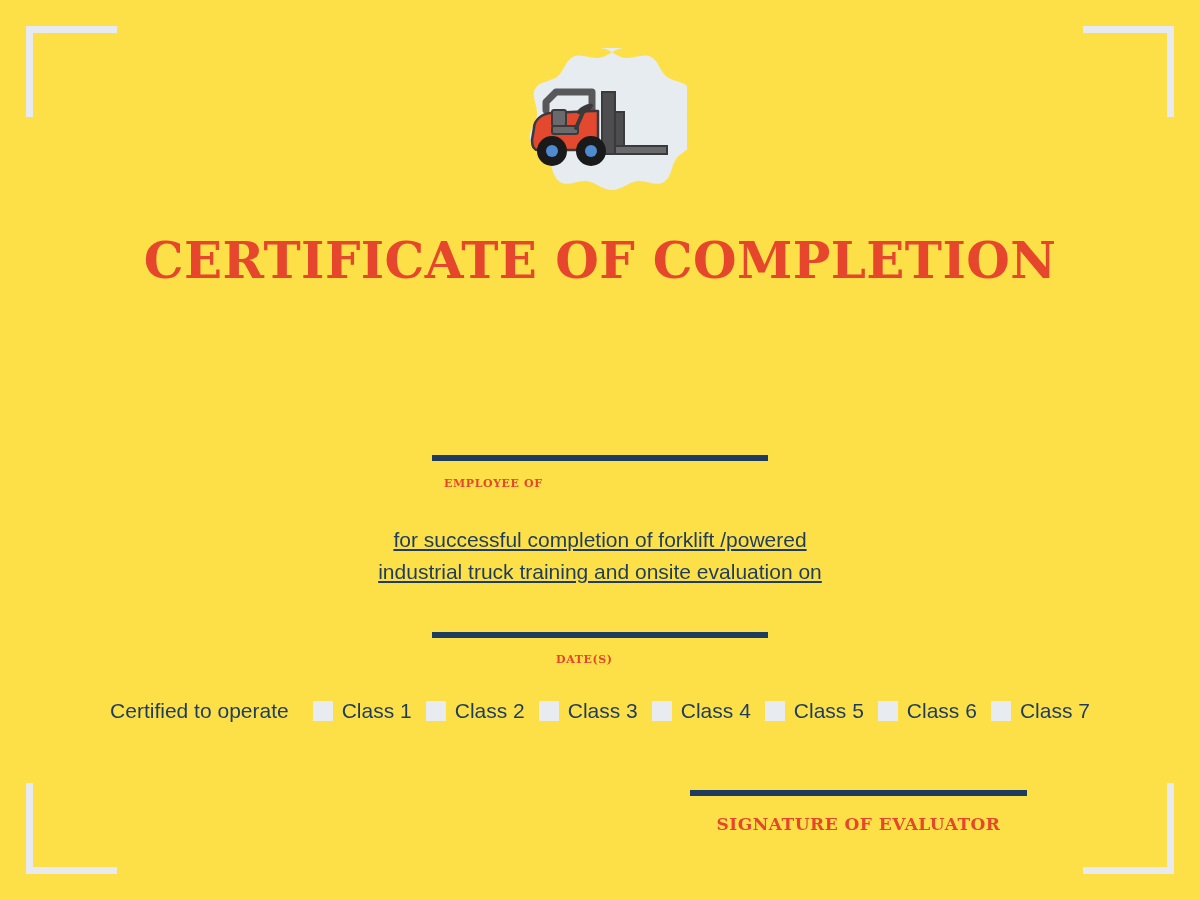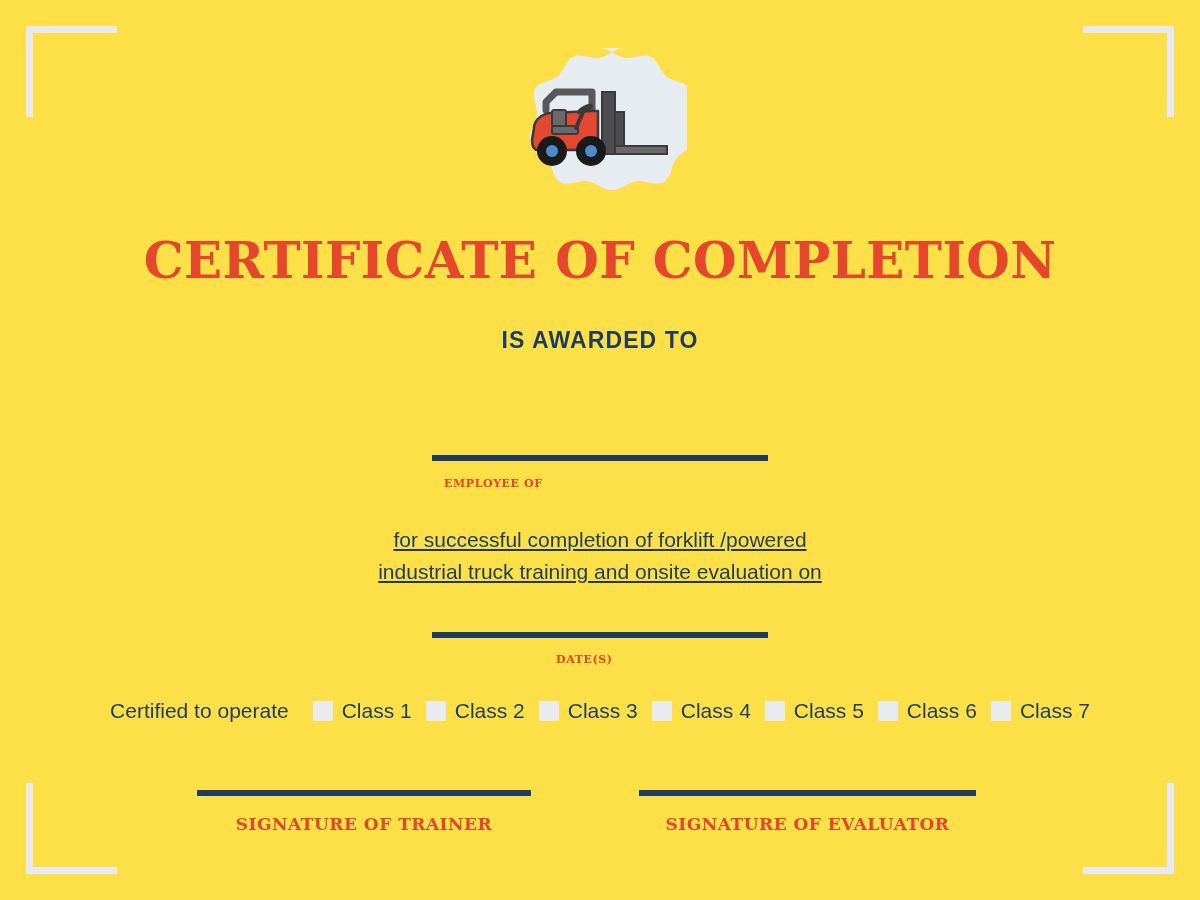--- a/index.html
+++ b/index.html
@@ -149,21 +149,21 @@
     flex: 0 0 auto;
   }
 
   
   .sig {
     position: absolute;
     top: 790px;
     text-align: center;
   }
   .sig.trainer   { left: 197px; width: 334px; }
-  .sig.evaluator { left: 639px; width: 337px; }
+  .sig.evaluator { left: 690px; width: 337px; }
   .sig-line {
     height: 6px;
     background: #1d3c5e;
     width: 100%;
   }
   .sig-label {
     margin-top: 20px;
     font-family: "DejaVu Serif", "Liberation Serif", serif;
     font-weight: bold;
     font-size: 17px;
@@ -215,21 +215,20 @@
         <circle cx="24" cy="67" r="15" fill="#1a1a1a"></circle>
         <circle cx="24" cy="67" r="6" fill="#4f8bd0"></circle>
 
         <circle cx="63" cy="67" r="15" fill="#1a1a1a"></circle>
         <circle cx="63" cy="67" r="6" fill="#4f8bd0"></circle>
       </svg>
     </div>
   </div>
 
   <div class="title">CERTIFICATE OF COMPLETION</div>
-  <div class="subtitle">IS AWARDED TO</div>
 
   <div class="rule employee"></div>
   <div class="field-caption employee">EMPLOYEE OF</div>
 
   <div class="body-text">
     <span class="line">for successful completion of forklift /powered</span>
     <span class="line">industrial truck training and onsite evaluation on</span>
   </div>
 
   <div class="rule dates"></div>
@@ -261,23 +260,19 @@
     <span class="class-item">
       <span class="class-box"></span>
       <span>Class 6</span>
     </span>
     <span class="class-item">
       <span class="class-box"></span>
       <span>Class 7</span>
     </span>
   </div>
 
-  <div class="sig trainer">
-    <div class="sig-line"></div>
-    <div class="sig-label">SIGNATURE OF TRAINER</div>
-  </div>
 
   <div class="sig evaluator">
     <div class="sig-line"></div>
     <div class="sig-label">SIGNATURE OF EVALUATOR</div>
   </div>
 
 </div>
 
 </body></html>

